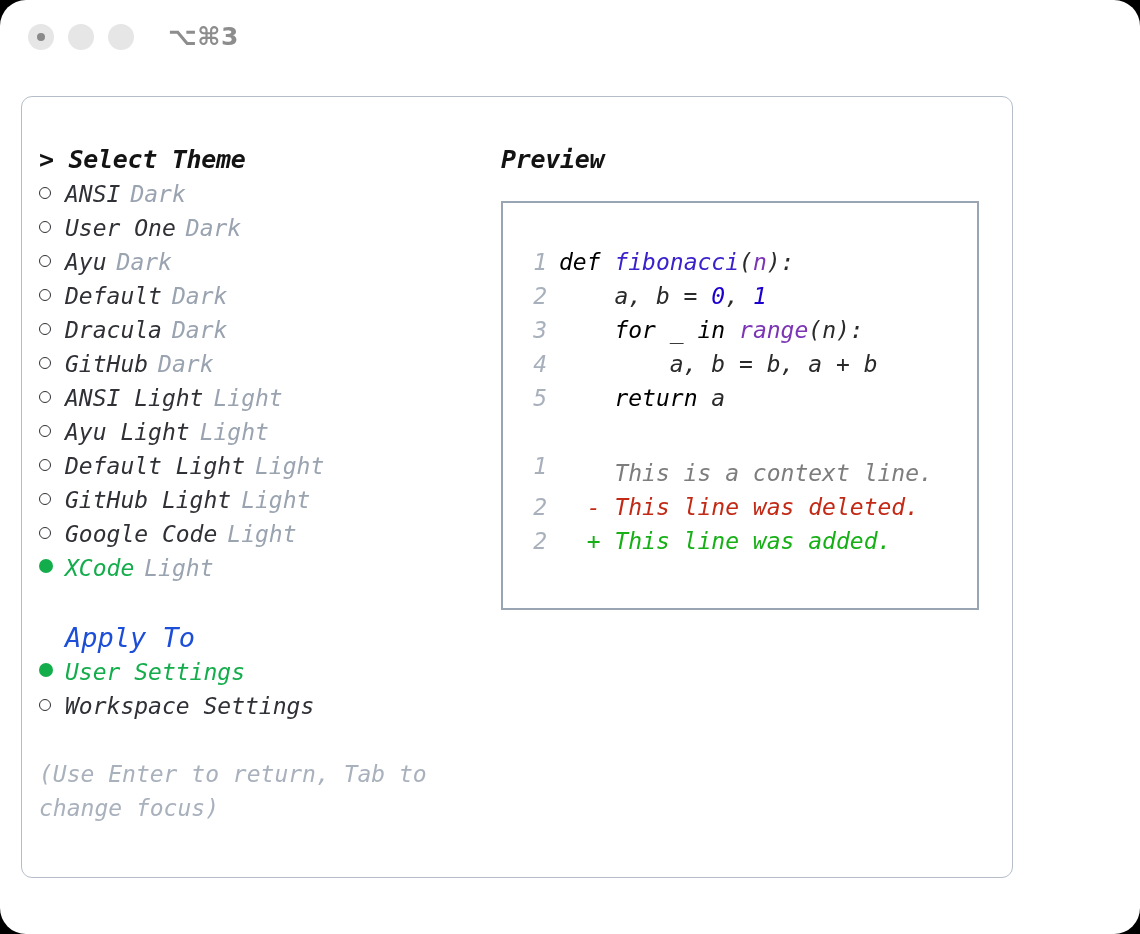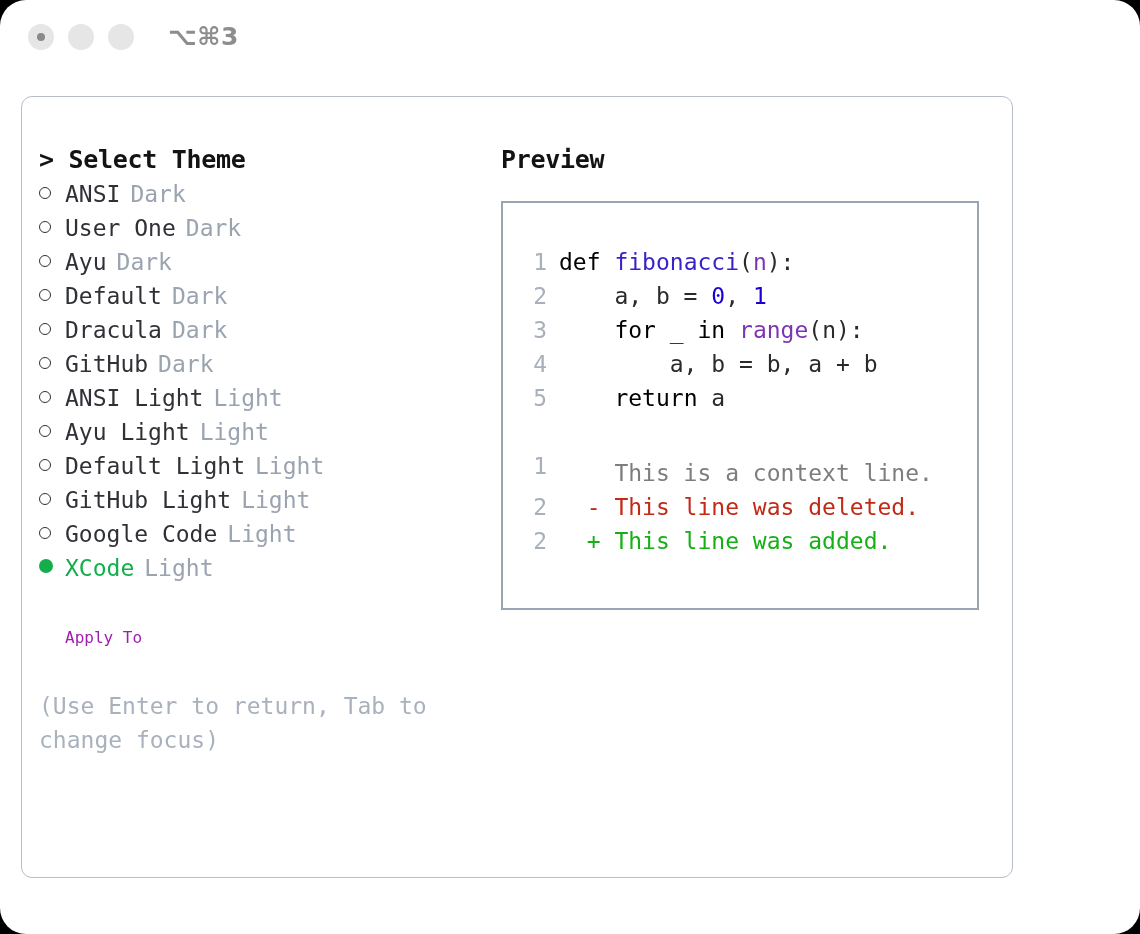--- a/index.html
+++ b/index.html
@@ -71,20 +71,21 @@
   .panel {
     position: absolute;
     left: 21px;
     top: 96px;
     width: 992px;
     height: 782px;
     border: 1.6px solid #b6bdc9;
     border-radius: 11px;
     box-sizing: border-box;
     background: #ffffff;
+    font-style: italic;
   }
 
   .columns {
     position: absolute;
     left: 0; top: 0;
     width: 100%; height: 100%;
   }
 
   
   .left-col {
@@ -141,22 +142,22 @@
     color: #14ad4c;
   }
   .opt-tag {
     color: #9aa3b0;
     padding-left: 10px;
   }
 
   .section-gap { height: 36px; }
 
   .section-title {
-    font-size: 16px;
-    color: #a21caf;
+    font-size: 27px;
+    color: #1d4ed8;
     line-height: 34px;
     padding-left: 26px;
     white-space: pre;
   }
 
   .hint {
     margin-top: 34px;
     font-size: 23px;
     line-height: 34px;
     color: #a9b1bd;
@@ -250,20 +251,24 @@
             <div class="opt-row"><span class="bullet"><span class="radio-off"></span></span><span class="opt-label">ANSI Light</span><span class="opt-tag">Light</span></div>
             <div class="opt-row"><span class="bullet"><span class="radio-off"></span></span><span class="opt-label">Ayu Light</span><span class="opt-tag">Light</span></div>
             <div class="opt-row"><span class="bullet"><span class="radio-off"></span></span><span class="opt-label">Default Light</span><span class="opt-tag">Light</span></div>
             <div class="opt-row"><span class="bullet"><span class="radio-off"></span></span><span class="opt-label">GitHub Light</span><span class="opt-tag">Light</span></div>
             <div class="opt-row"><span class="bullet"><span class="radio-off"></span></span><span class="opt-label">Google Code</span><span class="opt-tag">Light</span></div>
             <div class="opt-row selected"><span class="bullet"><span class="radio-on"></span></span><span class="opt-label">XCode</span><span class="opt-tag">Light</span></div>
           </div>
 
         <div class="section-gap"></div>
         <div class="section-title">Apply To</div>
+        <div id="apply-items">
+            <div class="opt-row selected"><span class="bullet"><span class="radio-on"></span></span><span class="opt-label">User Settings</span></div>
+            <div class="opt-row"><span class="bullet"><span class="radio-off"></span></span><span class="opt-label">Workspace Settings</span></div>
+          </div>
 
         <div class="hint">(Use Enter to return, Tab to change focus)</div>
       </div>
 
       <div class="right-col">
         <div class="preview-header">Preview</div>
         <div class="preview-box">
           <div id="code-block">
               <div class="code-line"><span class="gutter">1</span><span class="code"><span class="tok-kw">def </span><span class="tok-fn">fibonacci</span><span class="tok-punc">(</span><span class="tok-call">n</span><span class="tok-punc">):</span></span></div>
               <div class="code-line"><span class="gutter">2</span><span class="code"><span class="tok-var">    a, b = </span><span class="tok-num">0</span><span class="tok-var">, </span><span class="tok-num">1</span></span></div>

